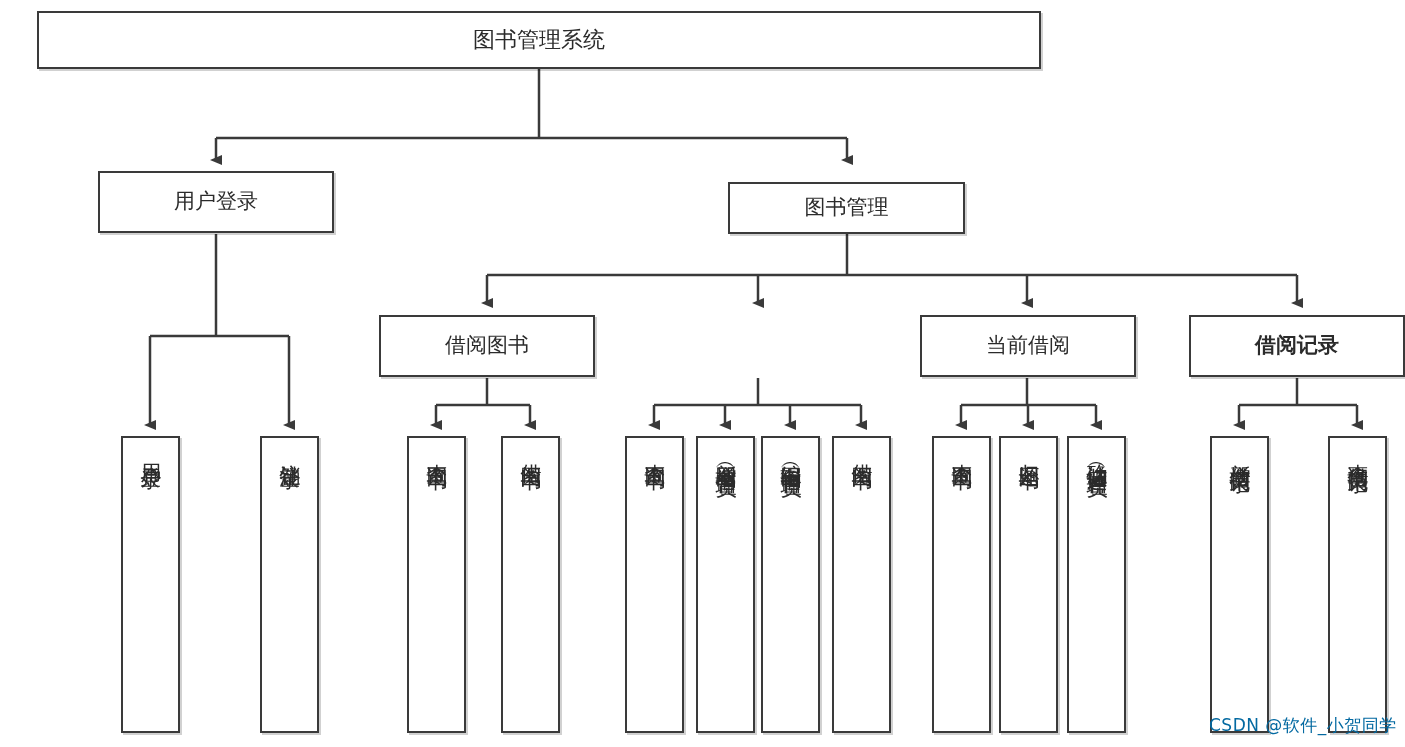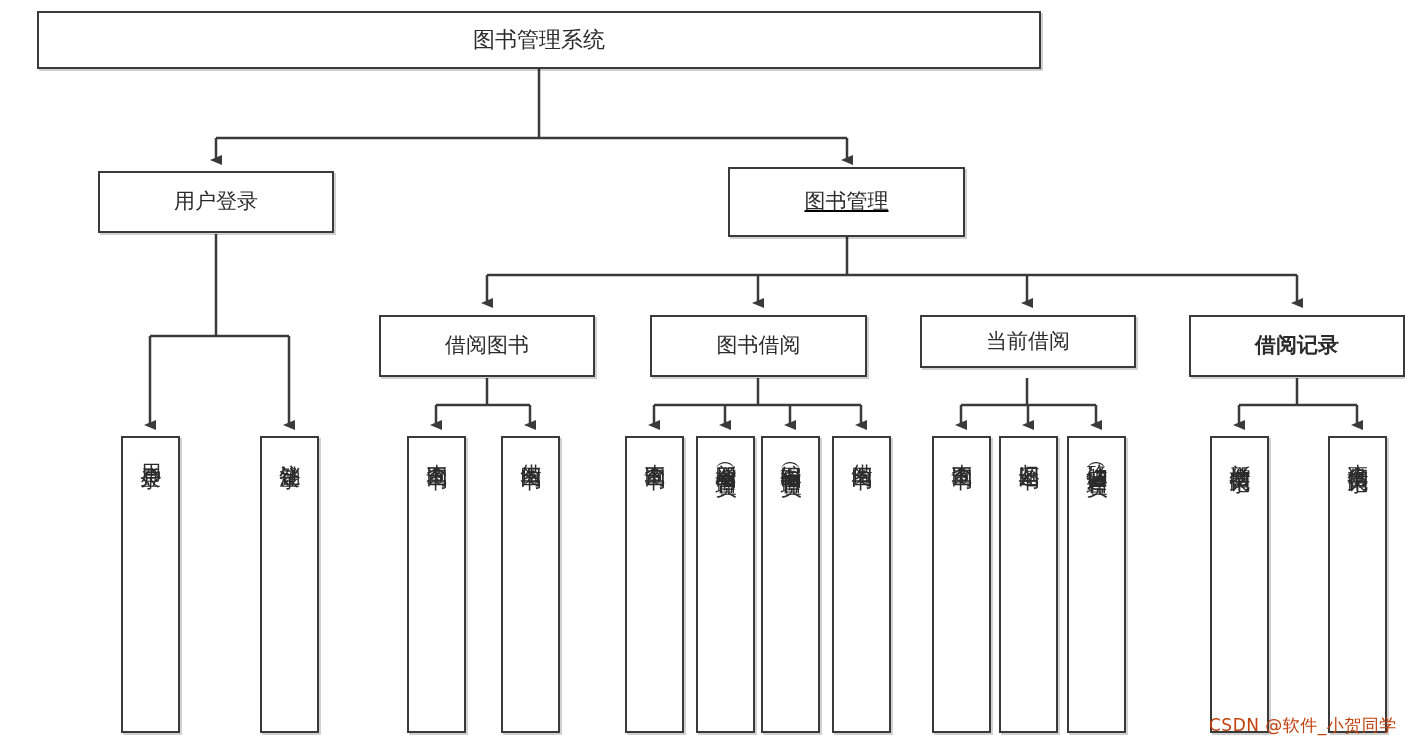--- a/index.html
+++ b/index.html
@@ -58,21 +58,21 @@
     font-size: 21px;
     letter-spacing: 2px;
     line-height: 1;
     white-space: nowrap;
   }
   .watermark {
     position: absolute;
     left: 1192px;
     top: 714px;
     font-size: 17px;
-    color: #c2410c;
+    color: #0369a1;
     letter-spacing: 0.5px;
     white-space: nowrap;
   }
 </style>
 </head>
 <body>
 
 <div id="canvas">
 
   <svg class="edges" viewBox="0 0 1405 747">
@@ -125,31 +125,28 @@
     </g>
   </svg>
 
   <div class="node root h" style="left:20px; top:11px; width:1004px; height:58px;">
     <span class="label">图书管理系统</span>
   </div>
 
   <div class="node h" style="left:81px; top:171px; width:236px; height:62px;">
     <span class="label">用户登录</span>
   </div>
-  <div class="node h" style="left:711px; top:167px; width:237px; height:70px;text-decoration:underline;">
+  <div class="node h" style="left:711px; top:182px; width:237px; height:52px;">
     <span class="label">图书管理</span>
   </div>
 
   <div class="node h" style="left:362px; top:315px; width:216px; height:62px;">
     <span class="label">借阅图书</span>
   </div>
-  <div class="node h" style="left:633px; top:315px; width:217px; height:62px;">
-    <span class="label">图书借阅</span>
-  </div>
-  <div class="node h" style="left:903px; top:315px; width:216px; height:53px;">
+  <div class="node h" style="left:903px; top:315px; width:216px; height:62px;">
     <span class="label">当前借阅</span>
   </div>
   <div class="node h" style="left:1172px; top:315px; width:216px; height:62px;font-weight:bold;">
     <span class="label">借阅记录</span>
   </div>
 
   <div class="node v" style="left:104px; top:436px; width:59px; height:297px;">
     <span class="label">用户登录</span>
   </div>
   <div class="node v" style="left:243px; top:436px; width:59px; height:297px;">

